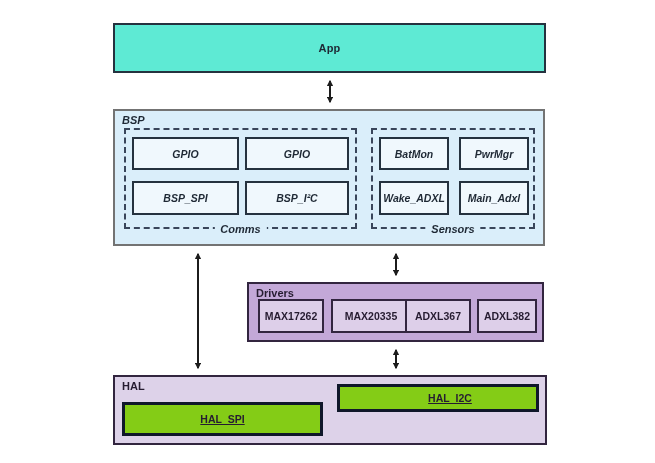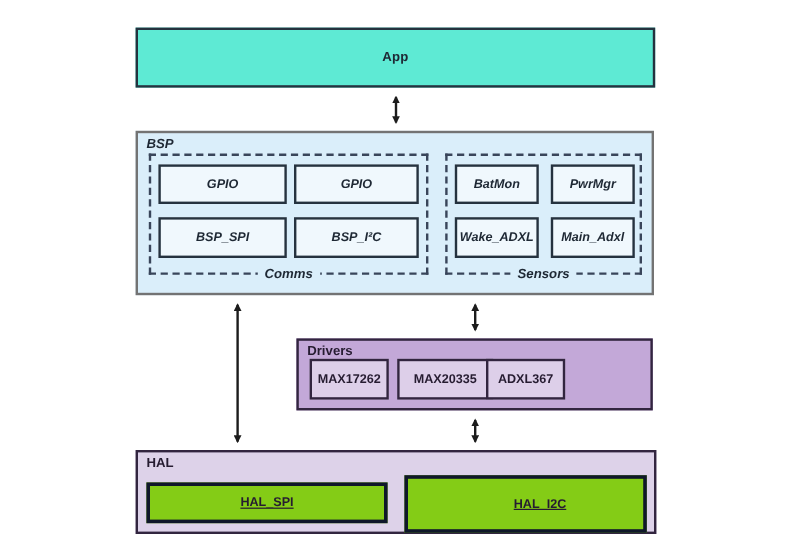--- a/index.html
+++ b/index.html
@@ -52,21 +52,21 @@
   .d3{left:156px;top:15px;width:66px;height:34px;}
   .d4{left:228px;top:15px;width:60px;height:34px;}
 
   
   .hal{left:113px;top:375px;width:434px;height:70px;background:#ddd2e9;
        border:2px solid #32253f;color:#261c31;}
   .hbox{position:absolute;box-sizing:border-box;background:#84cc16;border:3px solid #0f172a;
        display:flex;align-items:center;justify-content:center;font-weight:bold;
        font-size:10.5px;color:#261c31;text-decoration:underline;}
   .halspi{left:7px;top:25px;width:201px;height:34px;}
-  .hali2c{left:222px;top:19px;width:202px;height:48px;padding-left:24px;}
+  .hali2c{left:222px;top:7px;width:202px;height:28px;padding-left:24px;}
 
   
   .arrows{position:absolute;left:0;top:0;width:655px;height:463px;pointer-events:none;}
 </style>
 </head>
 <body>
 
 <div class="canvas">
 
   <div class="block app">
@@ -113,20 +113,23 @@
     <span class="corner-label">Drivers</span>
     <div class="dbox d1">
       <span>MAX17262</span>
     </div>
     <div class="dbox d2">
       <span>MAX20335</span>
     </div>
     <div class="dbox d3">
       <span>ADXL367</span>
     </div>
+    <div class="dbox d4">
+      <span>ADXL382</span>
+    </div>
   </div>
 
   <div class="block hal">
     <span class="corner-label">HAL</span>
     <div class="hbox halspi">
       <span>HAL_SPI</span>
     </div>
     <div class="hbox hali2c">
       <span>HAL_I2C</span>
     </div>

